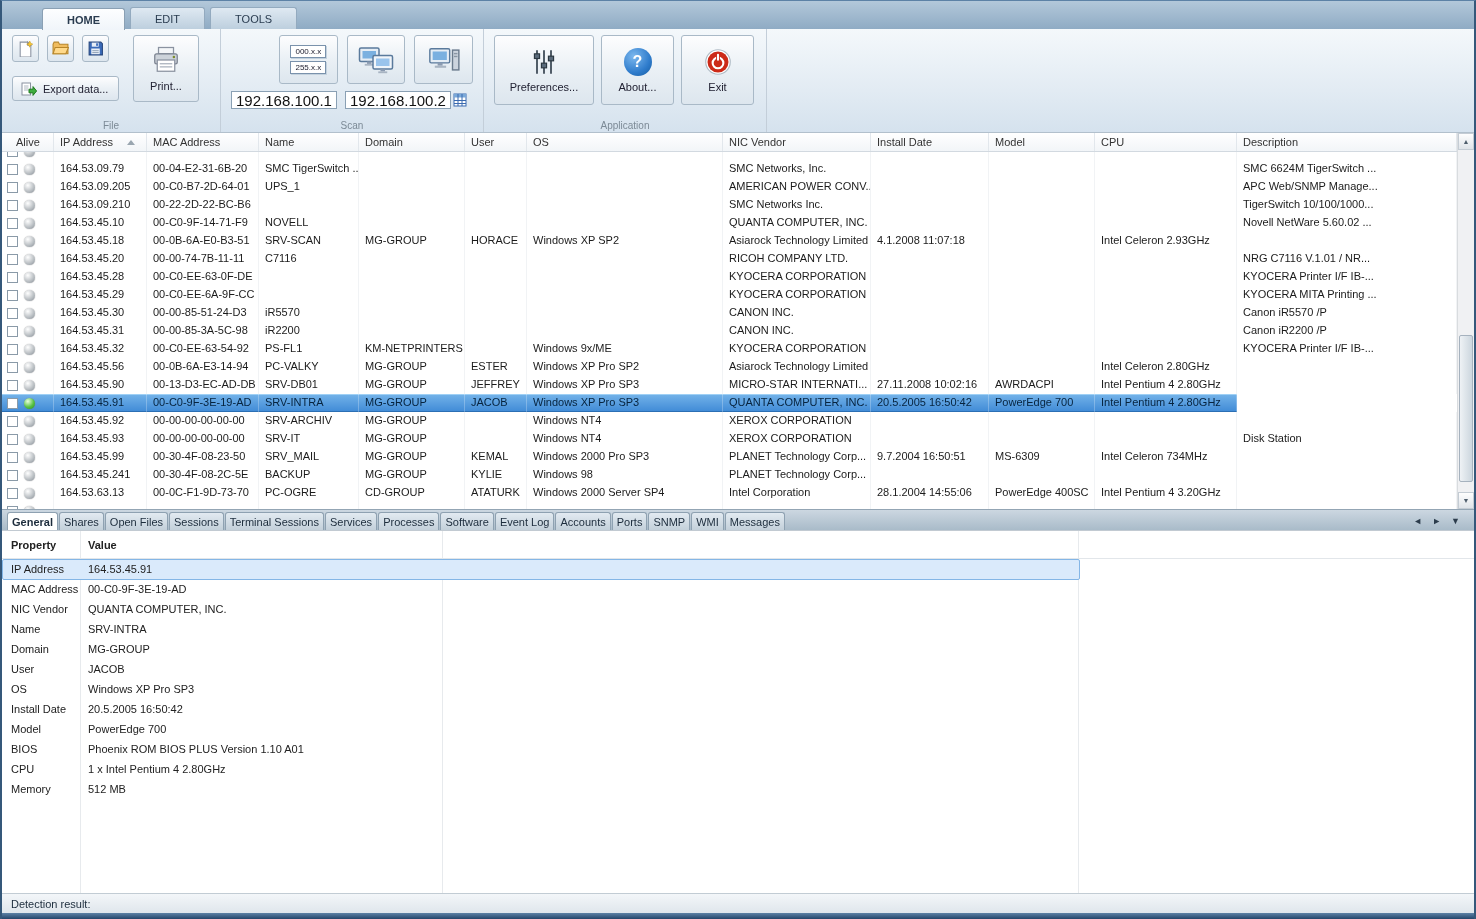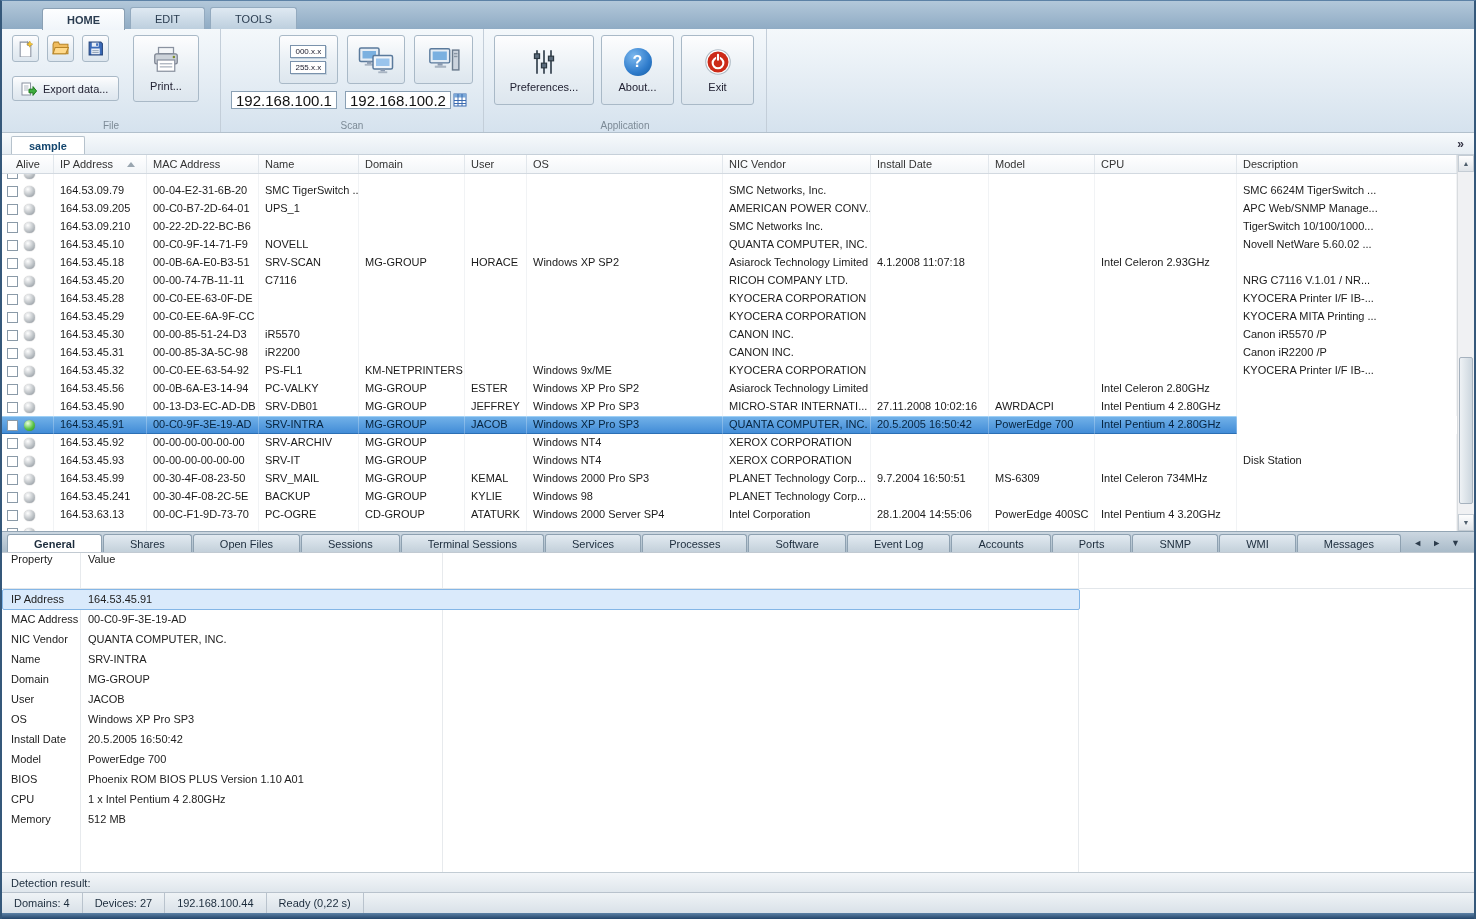--- a/index.html
+++ b/index.html
@@ -77,28 +77,28 @@
   .trow.sel .c { color:#06233e; border-right-color:rgba(255,255,255,.25); }
   .trow.sel .c:last-child { background:#fff; }
   .vscroll { width:17px; background:#f0f1f3; border-left:1px solid #d9dcdf; display:flex; flex-direction:column; flex:0 0 auto; }
   .varrow { height:17px; background:linear-gradient(#fefefe,#dfe4e9); border:1px solid #c4ccd4; display:flex; align-items:center; justify-content:center; font-size:7px; color:#4e5e6c; flex:0 0 auto; }
   .vtrack { flex:1; position:relative; }
   .vthumb { position:absolute; left:1px; right:1px; top:54%; height:43%; border:1px solid #a6b2be; border-radius:2px; background:linear-gradient(90deg,#eef2f5,#ccd6de); }
 
   
   .dtabbar { height:21px; background:linear-gradient(#ccd7e1,#a9bbc9); border-top:1px solid #93a5b4; display:flex; align-items:flex-end; padding-left:5px; flex:0 0 auto; }
   .dtabs { display:flex; align-items:flex-end; }
-  .dtab { padding:3px 26px 2px; margin-right:1px; background:linear-gradient(#e2eaf1,#c3d0da); border:1px solid #8ea1b1; border-bottom:none; border-radius:3px 3px 0 0; color:#1c2c3c; white-space:nowrap; }
+  .dtab { padding:3px 4px 2px; margin-right:1px; background:linear-gradient(#e2eaf1,#c3d0da); border:1px solid #8ea1b1; border-bottom:none; border-radius:3px 3px 0 0; color:#1c2c3c; white-space:nowrap; }
   .dtab.active { background:#fff; font-weight:700; position:relative; z-index:2; }
   .dtab-arrows { margin-left:auto; display:flex; gap:10px; padding:0 14px 4px 0; color:#2c3c4c; font-size:9px; }
 
   
   .props { flex:1; background:#fff; border-top:1px solid #c2cad2; position:relative; overflow:hidden; }
   .vline { position:absolute; top:0; bottom:0; width:1px; background:#e7eaed; }
-  .prop-header { display:flex; height:36px; border-bottom:1px solid #e2e6ea; color:#222; position:relative; }
+  .prop-header { display:flex; height:28px; align-items:center; border-bottom:1px solid #e2e6ea; color:#222; position:relative;font-weight:bold; }
   .ph1 { width:78px; padding-left:9px; } .ph2 { padding-left:8px; }
   .prop-row { display:flex; height:20px; align-items:center; position:relative; }
   .pn { width:78px; padding-left:9px; position:relative; white-space:nowrap; }
   .pv { padding-left:8px; position:relative; white-space:nowrap; }
   .prop-row.sel::before { content:""; position:absolute; left:0; top:0; width:1076px; height:19px;
                           background:#daeafb; border:1px solid #84b6e6; border-radius:2px; }
 
   
   .detectbar { height:20px; background:linear-gradient(#f3f6f9,#dfe6ec); border-top:1px solid #c2ccd4; display:flex; align-items:center; padding-left:9px; color:#1c2c3c; flex:0 0 auto; }
   .statusbar { height:21px; background:linear-gradient(#eff3f6,#d9e1e8); border-top:1px solid #b8c2cc; display:flex; align-items:stretch; flex:0 0 auto; }
@@ -275,24 +275,20 @@
               </span>
           <span>Exit</span>
         </button>
           </span>
       </div>
       <div class="rgroup-label">Application</div>
     </div>
     <div style="flex:1"></div>
   </div>
 
-  <div class="doctabbar">
-    <span class="doctab">sample</span>
-    <span class="doctab-overflow">»</span>
-  </div>
 
   <div class="table-area">
     <div class="table-main">
       <div class="thead">
           <div class="hc">
             <span class="hlabel">Alive</span>
           </div>
           <div class="hc">
             <span class="hlabel">IP Address</span>
             <span class="sortarrow"></span>
@@ -780,21 +776,15 @@
           <span class="pn">Memory</span>
           <span class="pv">512 MB</span>
         </div>
       </div>
   </div>
 
   <div class="detectbar">
     <span>Detection result:</span>
   </div>
 
-  <div class="statusbar">
-      <div class="scell">Domains: 4</div>
-      <div class="scell">Devices: 27</div>
-      <div class="scell">192.168.100.44</div>
-      <div class="scell">Ready (0,22 s)</div>
-    </div>
 
   <div class="bottomstrip"></div>
 </div>
 
 </body></html>

